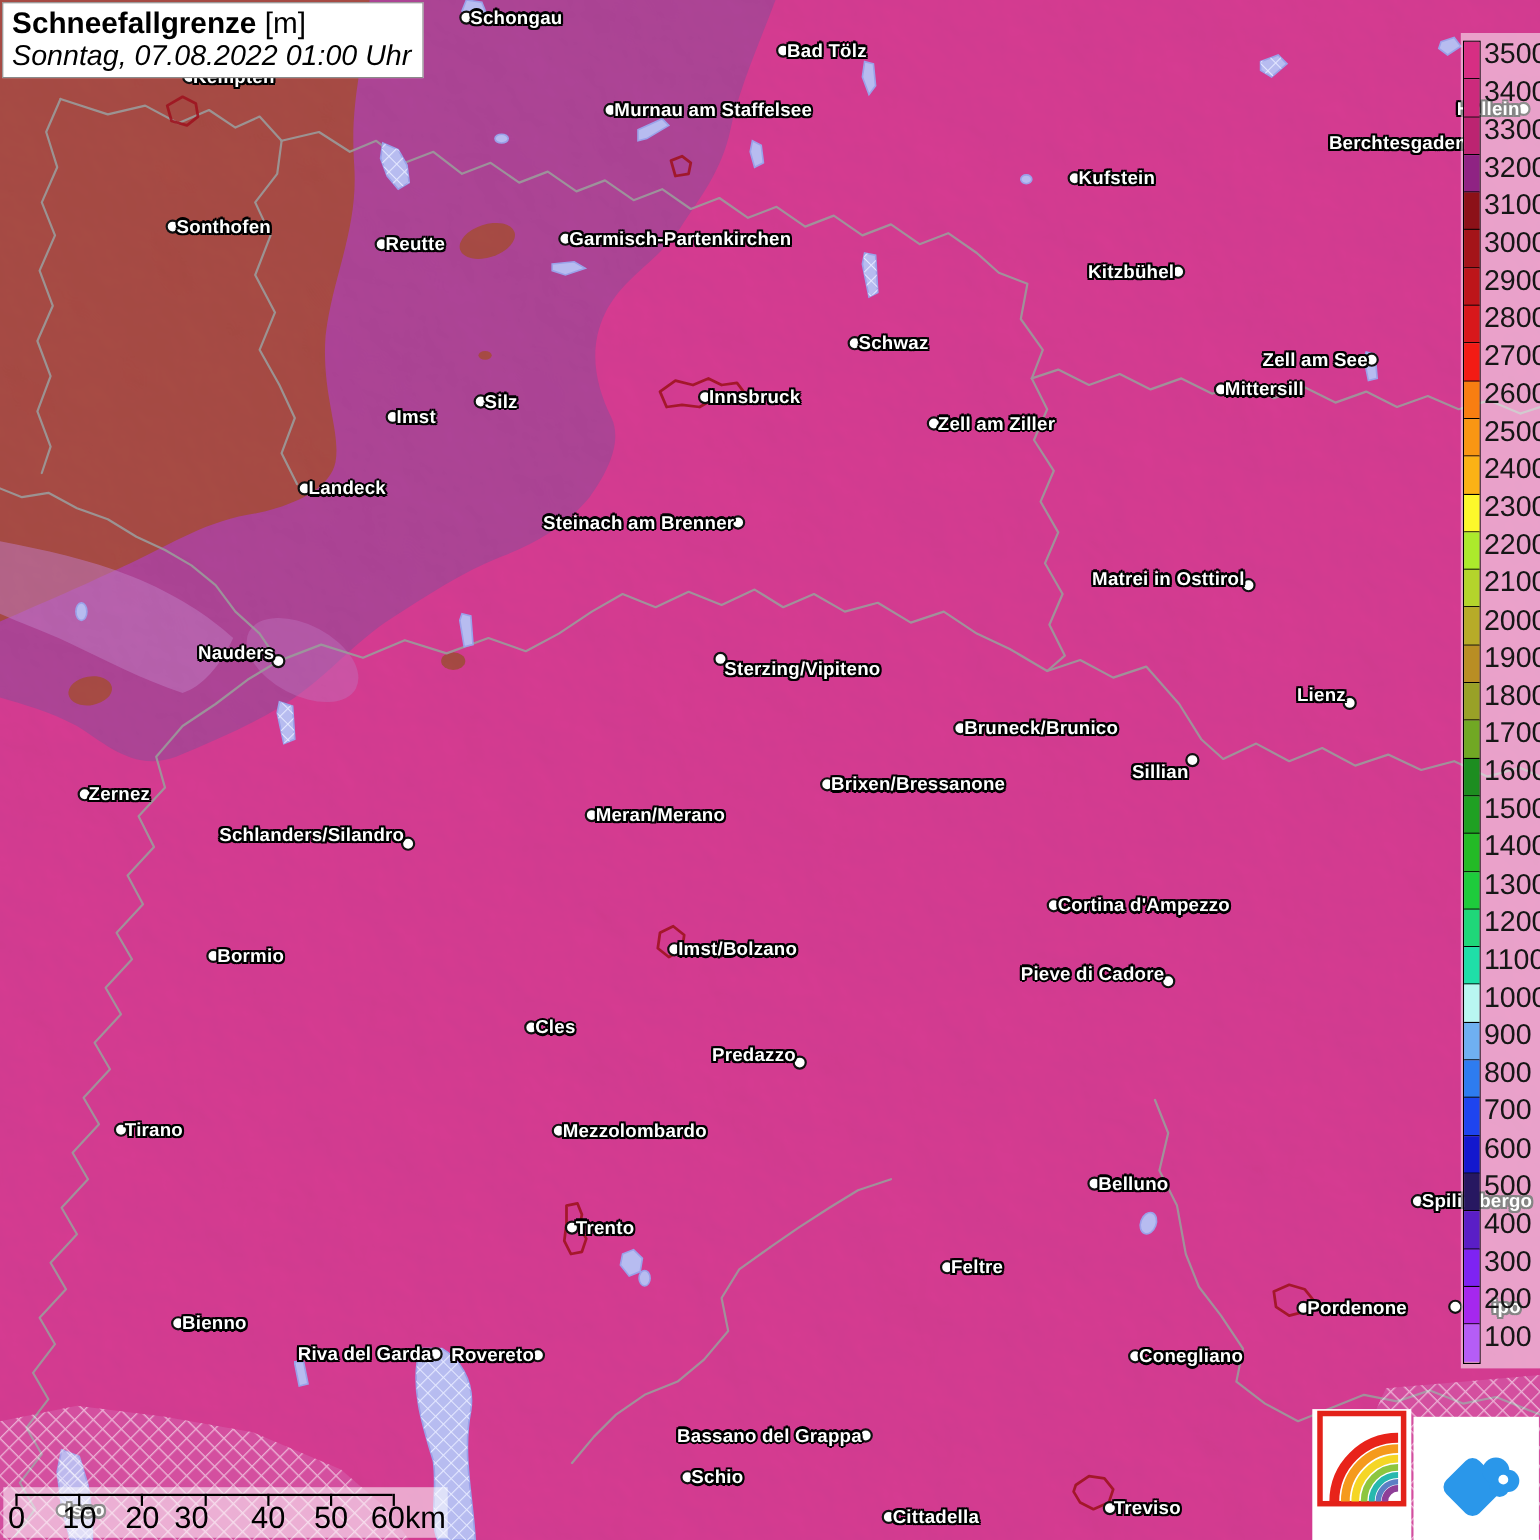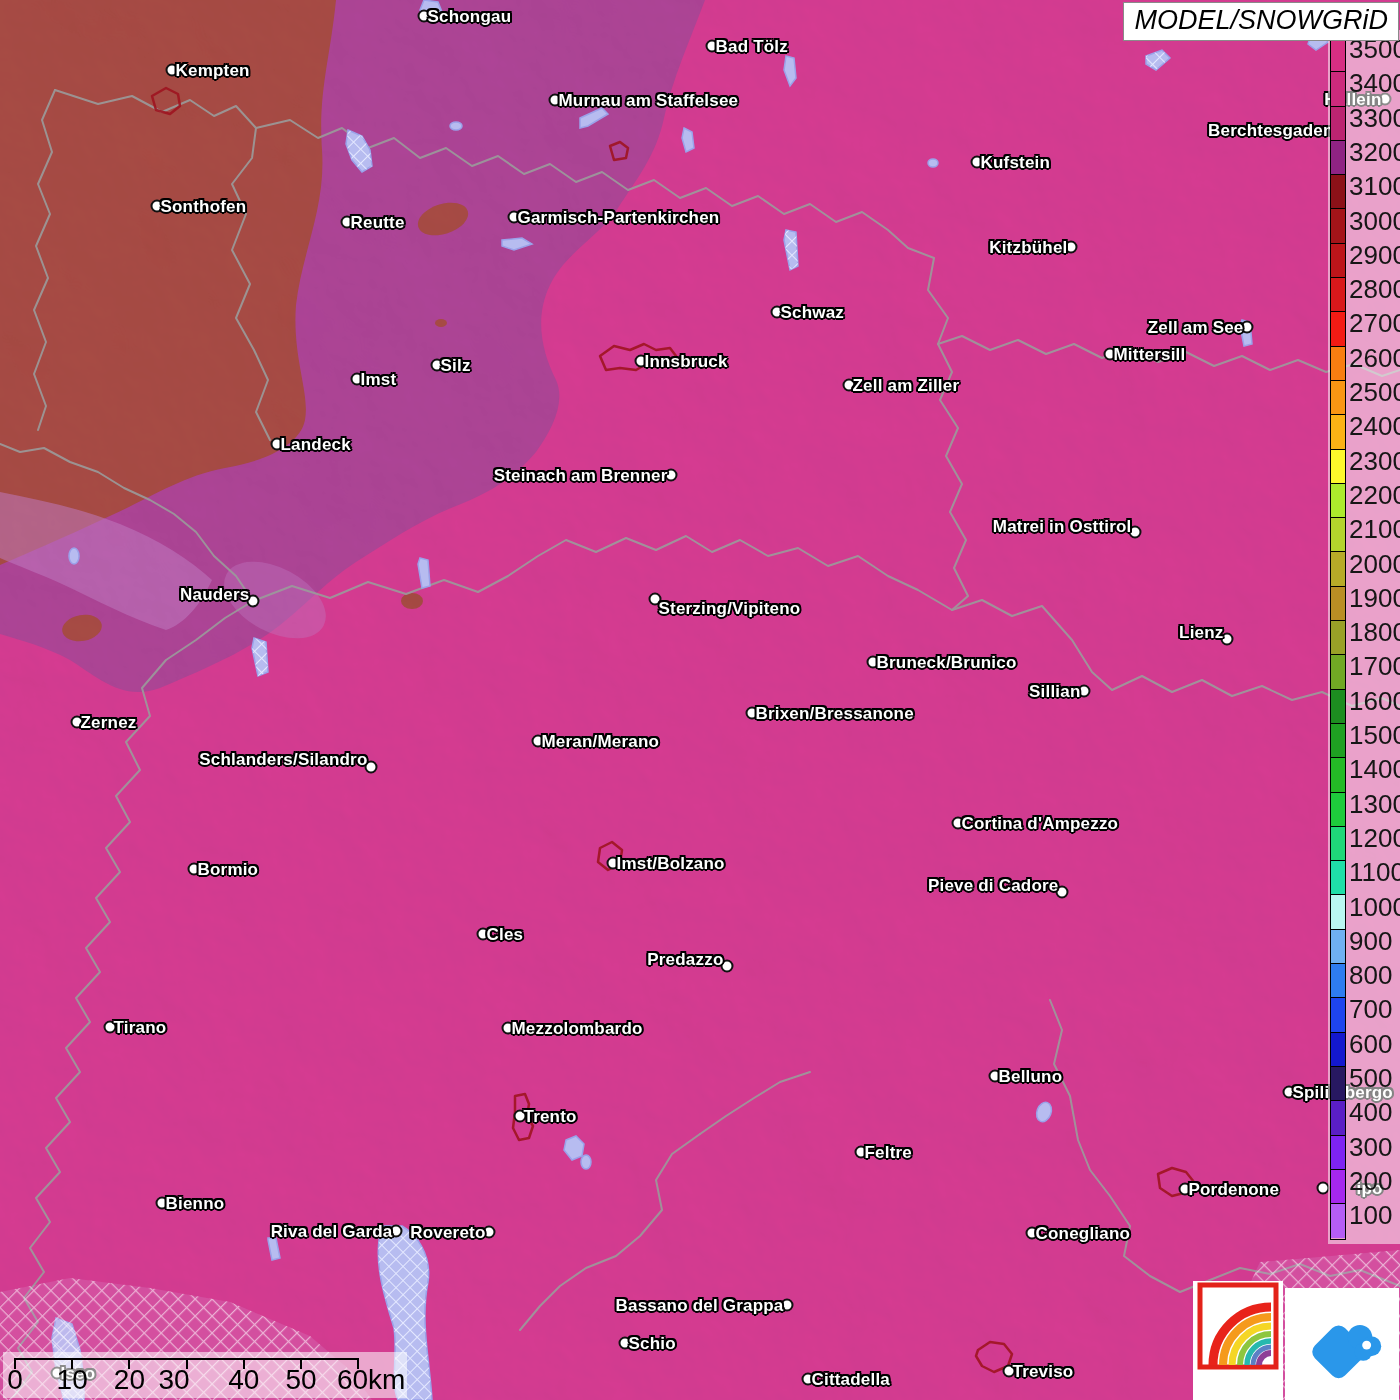--- a/index.html
+++ b/index.html
@@ -247,21 +247,21 @@
       <div class="city" style="left: 1227px; top: 639px;">
         <div class="dot"></div>
         <span class="clbl" style="right: 10px; margin-top: -7px; padding-left: 32px;">Lienz</span>
       </div>
       <div class="city" style="left: 873px; top: 662px;">
         <div class="dot"></div>
         <span class="clbl" style="left: 10px;">Bruneck/Brunico</span>
       </div>
       <div class="city" style="left: 1084px; top: 691px;">
         <div class="dot"></div>
-        <span class="clbl" style="right: 10px; ">Sillian</span>
+        <span class="clbl" style="right: 10px; margin-top: 11px;">Sillian</span>
       </div>
       <div class="city" style="left: 77px; top: 722px;">
         <div class="dot"></div>
         <span class="clbl" style="left: 10px;">Zernez</span>
       </div>
       <div class="city" style="left: 752px; top: 713px;">
         <div class="dot"></div>
         <span class="clbl" style="left: 10px;">Brixen/Bressanone</span>
       </div>
       <div class="city" style="left: 538px; top: 741px;">
@@ -436,21 +436,24 @@
         <div class="cblbl" style="top: 979.4px;">700</div>
         <div class="cblbl" style="top: 1013.7px;">600</div>
         <div class="cblbl" style="top: 1048px;">500</div>
         <div class="cblbl" style="top: 1082.3px;">400</div>
         <div class="cblbl" style="top: 1116.6px;">300</div>
         <div class="cblbl" style="top: 1150.9px;">200</div>
         <div class="cblbl" style="top: 1185.2px;">100</div>
       </div>
   </div>
 
-  <div id="modelbox" class="panel">MODEL/SNOWGRiD</div>
+  <div id="titlebox" class="panel">
+    <div class="t1"><b>Schneefallgrenze</b> <span>[m]</span></div>
+    <div class="t2">Sonntag, 07.08.2022 01:00 Uhr</div>
+  </div>
 
   <div id="scalebar">
     <div id="sbline" style="width: 343.2px;"></div>
   <div class="sbtick" style="left: 11px;"></div>
       <div class="sblbl" style="left: 12px;">0</div>
       <div class="sbtick" style="left: 68.2px;"></div>
       <div class="sblbl" style="left: 69.2px;">10</div>
       <div class="sbtick" style="left: 125.4px;"></div>
       <div class="sblbl" style="left: 126.4px;">20</div>
       <div class="sbtick" style="left: 182.6px;"></div>

